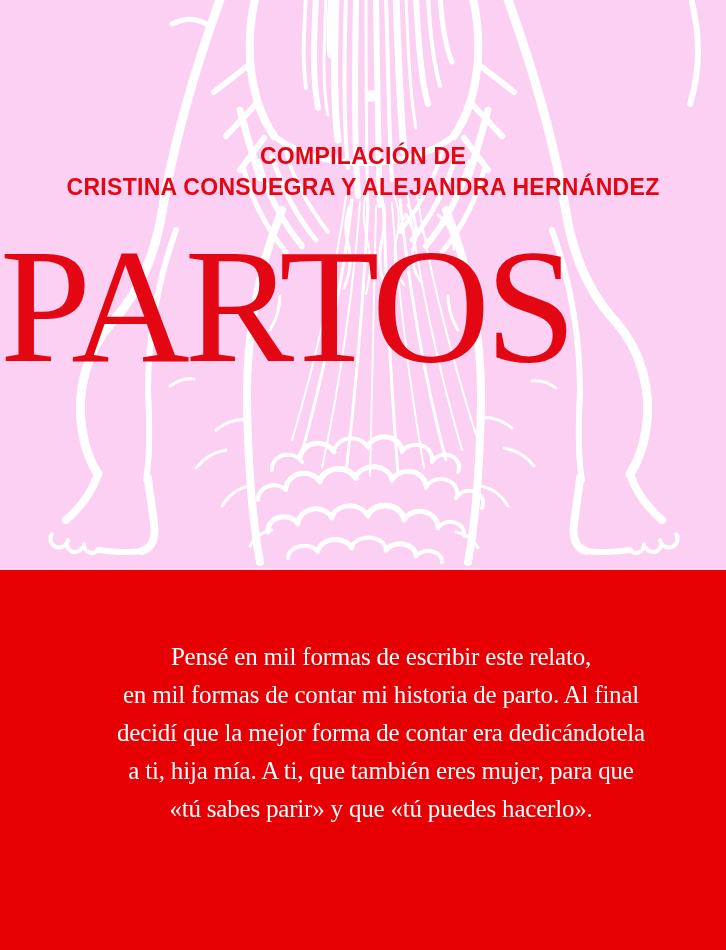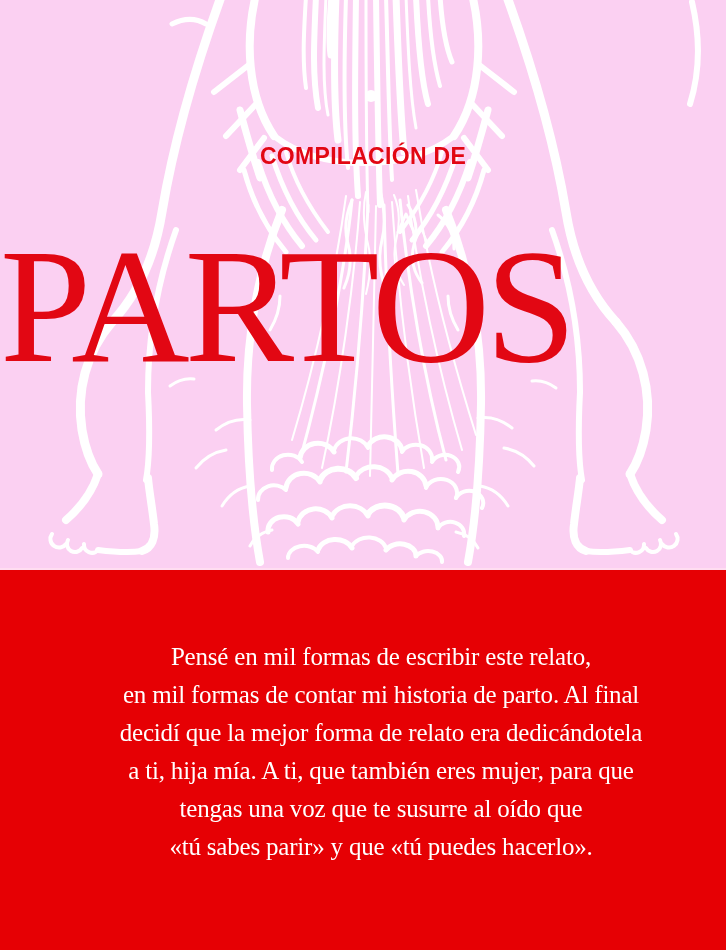--- a/index.html
+++ b/index.html
@@ -213,30 +213,30 @@
         <path d="M676,534 a8,8 0 0 1 -14,10" stroke-width="4"></path>
         <path d="M660,540 a8,8 0 0 1 -14,8" stroke-width="4"></path>
         <path d="M644,544 a8,8 0 0 1 -14,6" stroke-width="4"></path>
         <path d="M630,550 C614,552 598,553 586,551" stroke-width="6"></path>
         <path d="M586,551 C576,548 572,538 574,524 C576,506 579,490 580,478" stroke-width="8"></path>
       </g>
     </svg>
 
     <div class="compilation">
       <div>COMPILACIÓN DE</div>
+      <div>CRISTINA CONSUEGRA Y ALEJANDRA HERNÁNDEZ</div>
     </div>
 
     <h1 class="title">PARTOS</h1>
 
   </div>
 
   <div class="red-band">
     <blockquote class="quote">
       <span class="qline">Pensé en mil formas de escribir este relato,</span>
       <span class="qline">en mil formas de contar mi historia de parto. Al final</span>
-      <span class="qline">decidí que la mejor forma de relato era dedicándotela</span>
+      <span class="qline">decidí que la mejor forma de contar era dedicándotela</span>
       <span class="qline">a ti, hija mía. A ti, que también eres mujer, para que</span>
-      <span class="qline">tengas una voz que te susurre al oído que</span>
       <span class="qline">«tú sabes parir» y que «tú puedes hacerlo».</span>
     </blockquote>
   </div>
 
 </div>
 
 </body></html>

